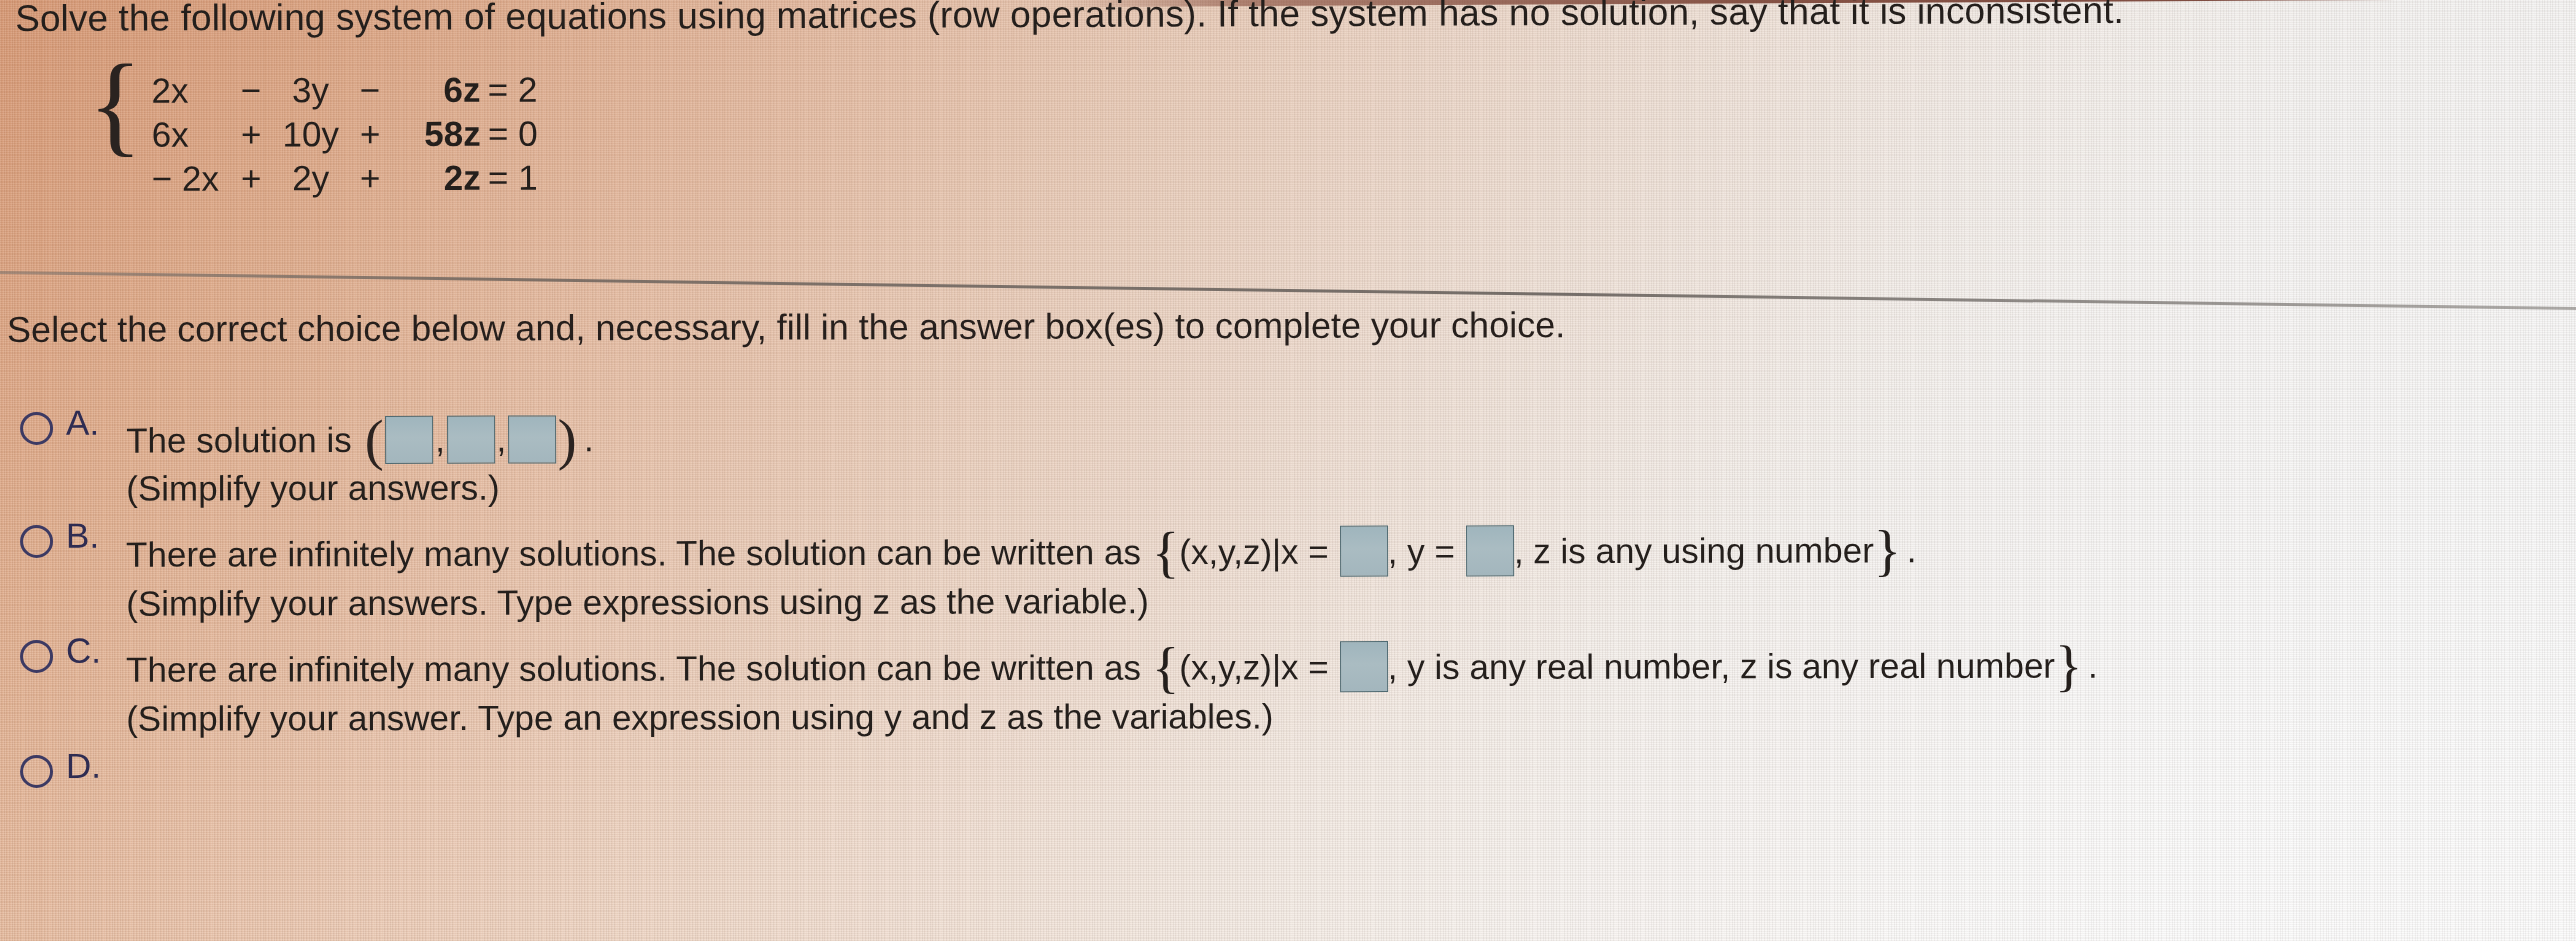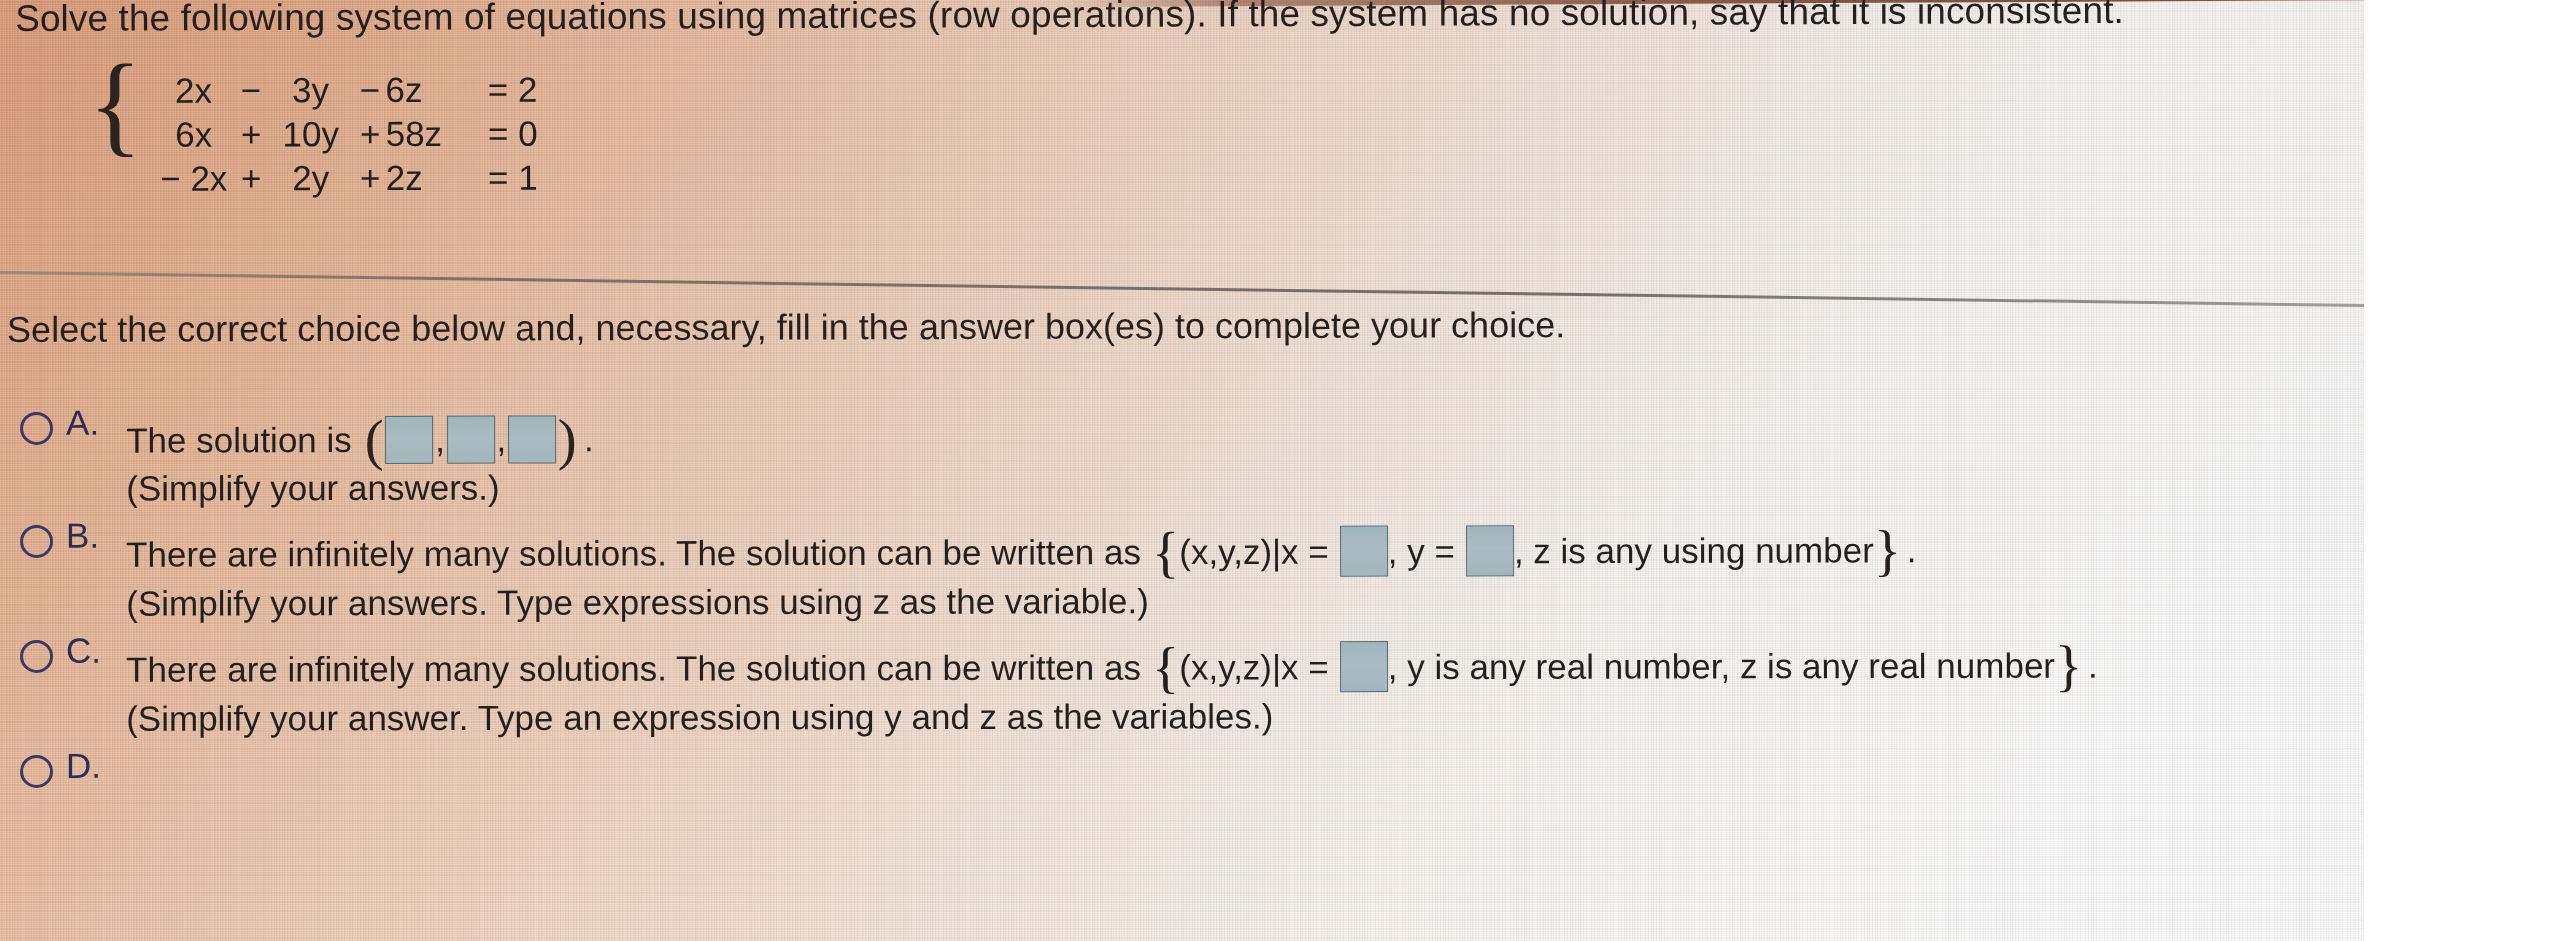--- a/index.html
+++ b/index.html
@@ -7,21 +7,21 @@
   html, body {
     margin: 0; padding: 0;
     width: 2576px; height: 942px;
     overflow: hidden;
     font-family: "Liberation Sans", "DejaVu Sans", sans-serif;
   }
 
   
   #screen {
     position: relative;
-    width: 2364px; height: 942px;
+    width: 2576px; height: 942px;
     background:
       linear-gradient(118deg,
         rgba(216,150,110,0.92) 0%,
         rgba(222,165,128,0.88) 12%,
         rgba(228,182,152,0.80) 26%,
         rgba(231,197,173,0.68) 40%,
         rgba(233,211,194,0.52) 54%,
         rgba(236,223,212,0.34) 66%,
         rgba(240,234,229,0.18) 78%,
         rgba(246,245,244,0.06) 88%,
@@ -107,24 +107,24 @@
     margin-top: -18.3px;
     font-weight: 300;
   }
   .eqs { display: flex; flex-direction: column; gap: 2.7px; }
   .eq {
     font-size: 35px; color: #241f1c;
     display: flex; align-items: baseline;
     white-space: nowrap;
     line-height: 1.18;
   }
-  .c-x  { display:inline-block; width: 84px; text-align: center; }
+  .c-x  { display:inline-block; width: 84px; text-align: left; }
   .op   { display:inline-block; width: 31px; text-align: center; }
   .c-y  { display:inline-block; width: 88px; text-align: center; }
-  .c-z  { display:inline-block; width: 95px; text-align: left; }
+  .c-z  { display:inline-block; width: 95px; text-align: right; font-weight: bold; }
   .rhs  { display:inline-block; padding-left: 7.3px; }
 
   
   .divider {
     left: 0px; top: 271px;
     width: 2603px; height: 2.7px;
     background: linear-gradient(90deg,
         rgba(120,112,106,0.55) 0%,
         rgba(104,96,90,0.80) 18%,
         rgba(96,90,86,0.85) 60%,

